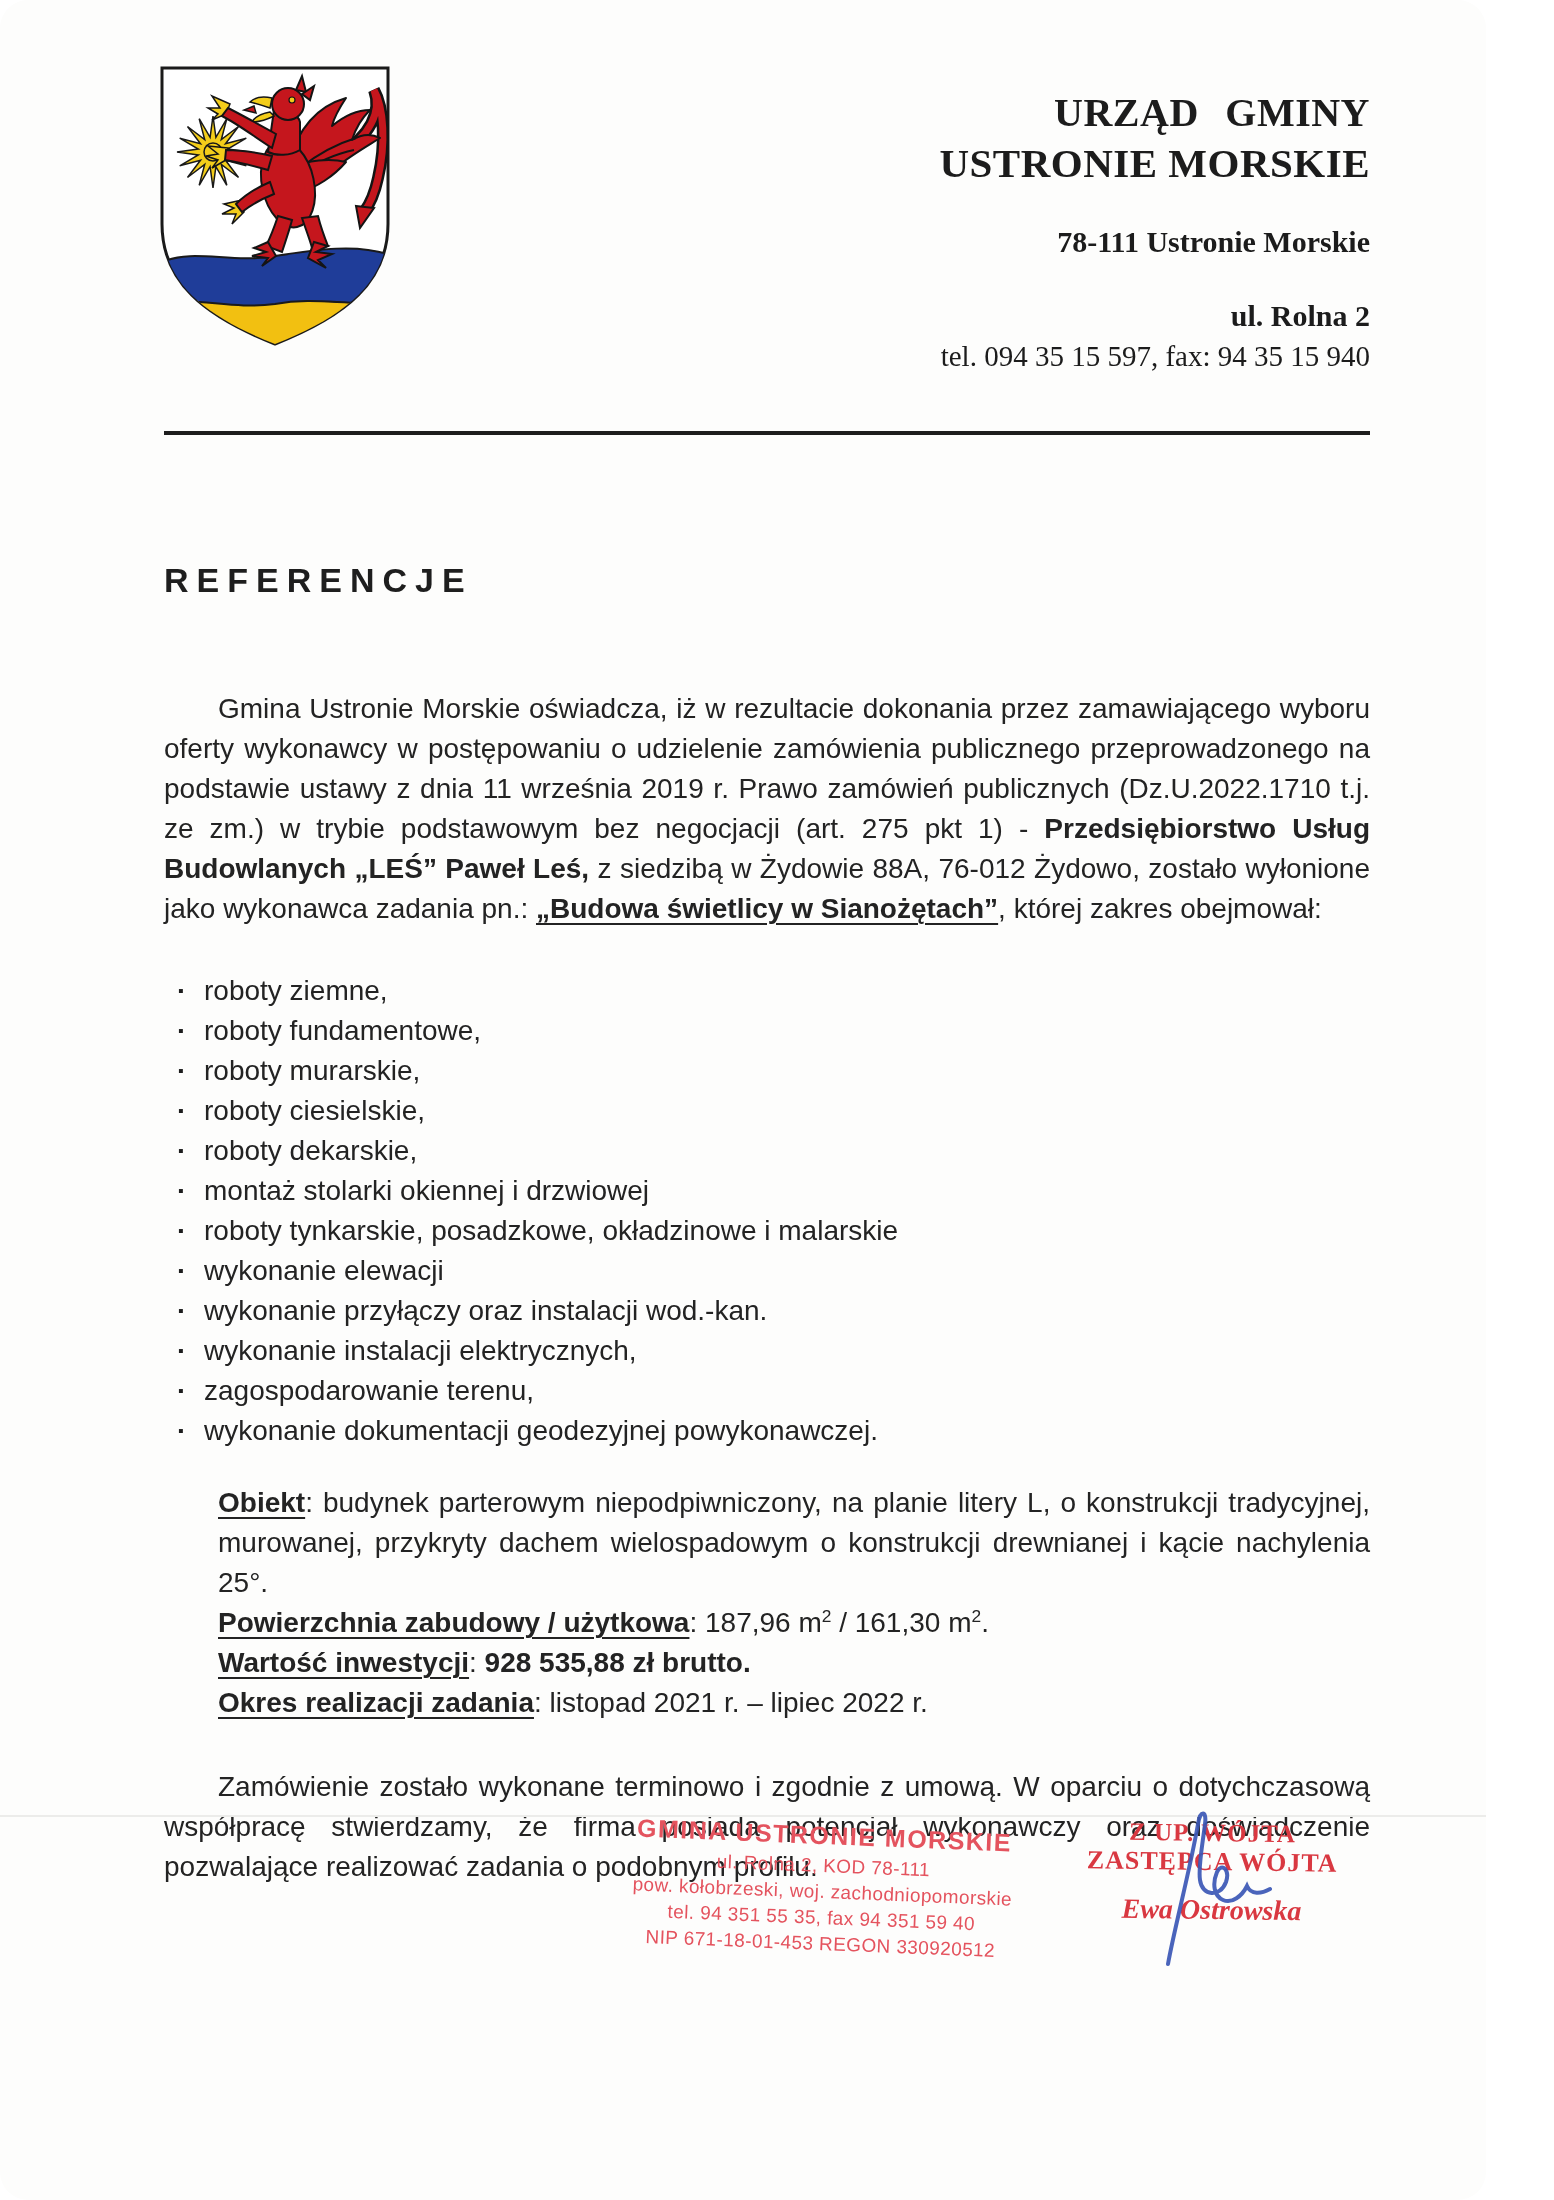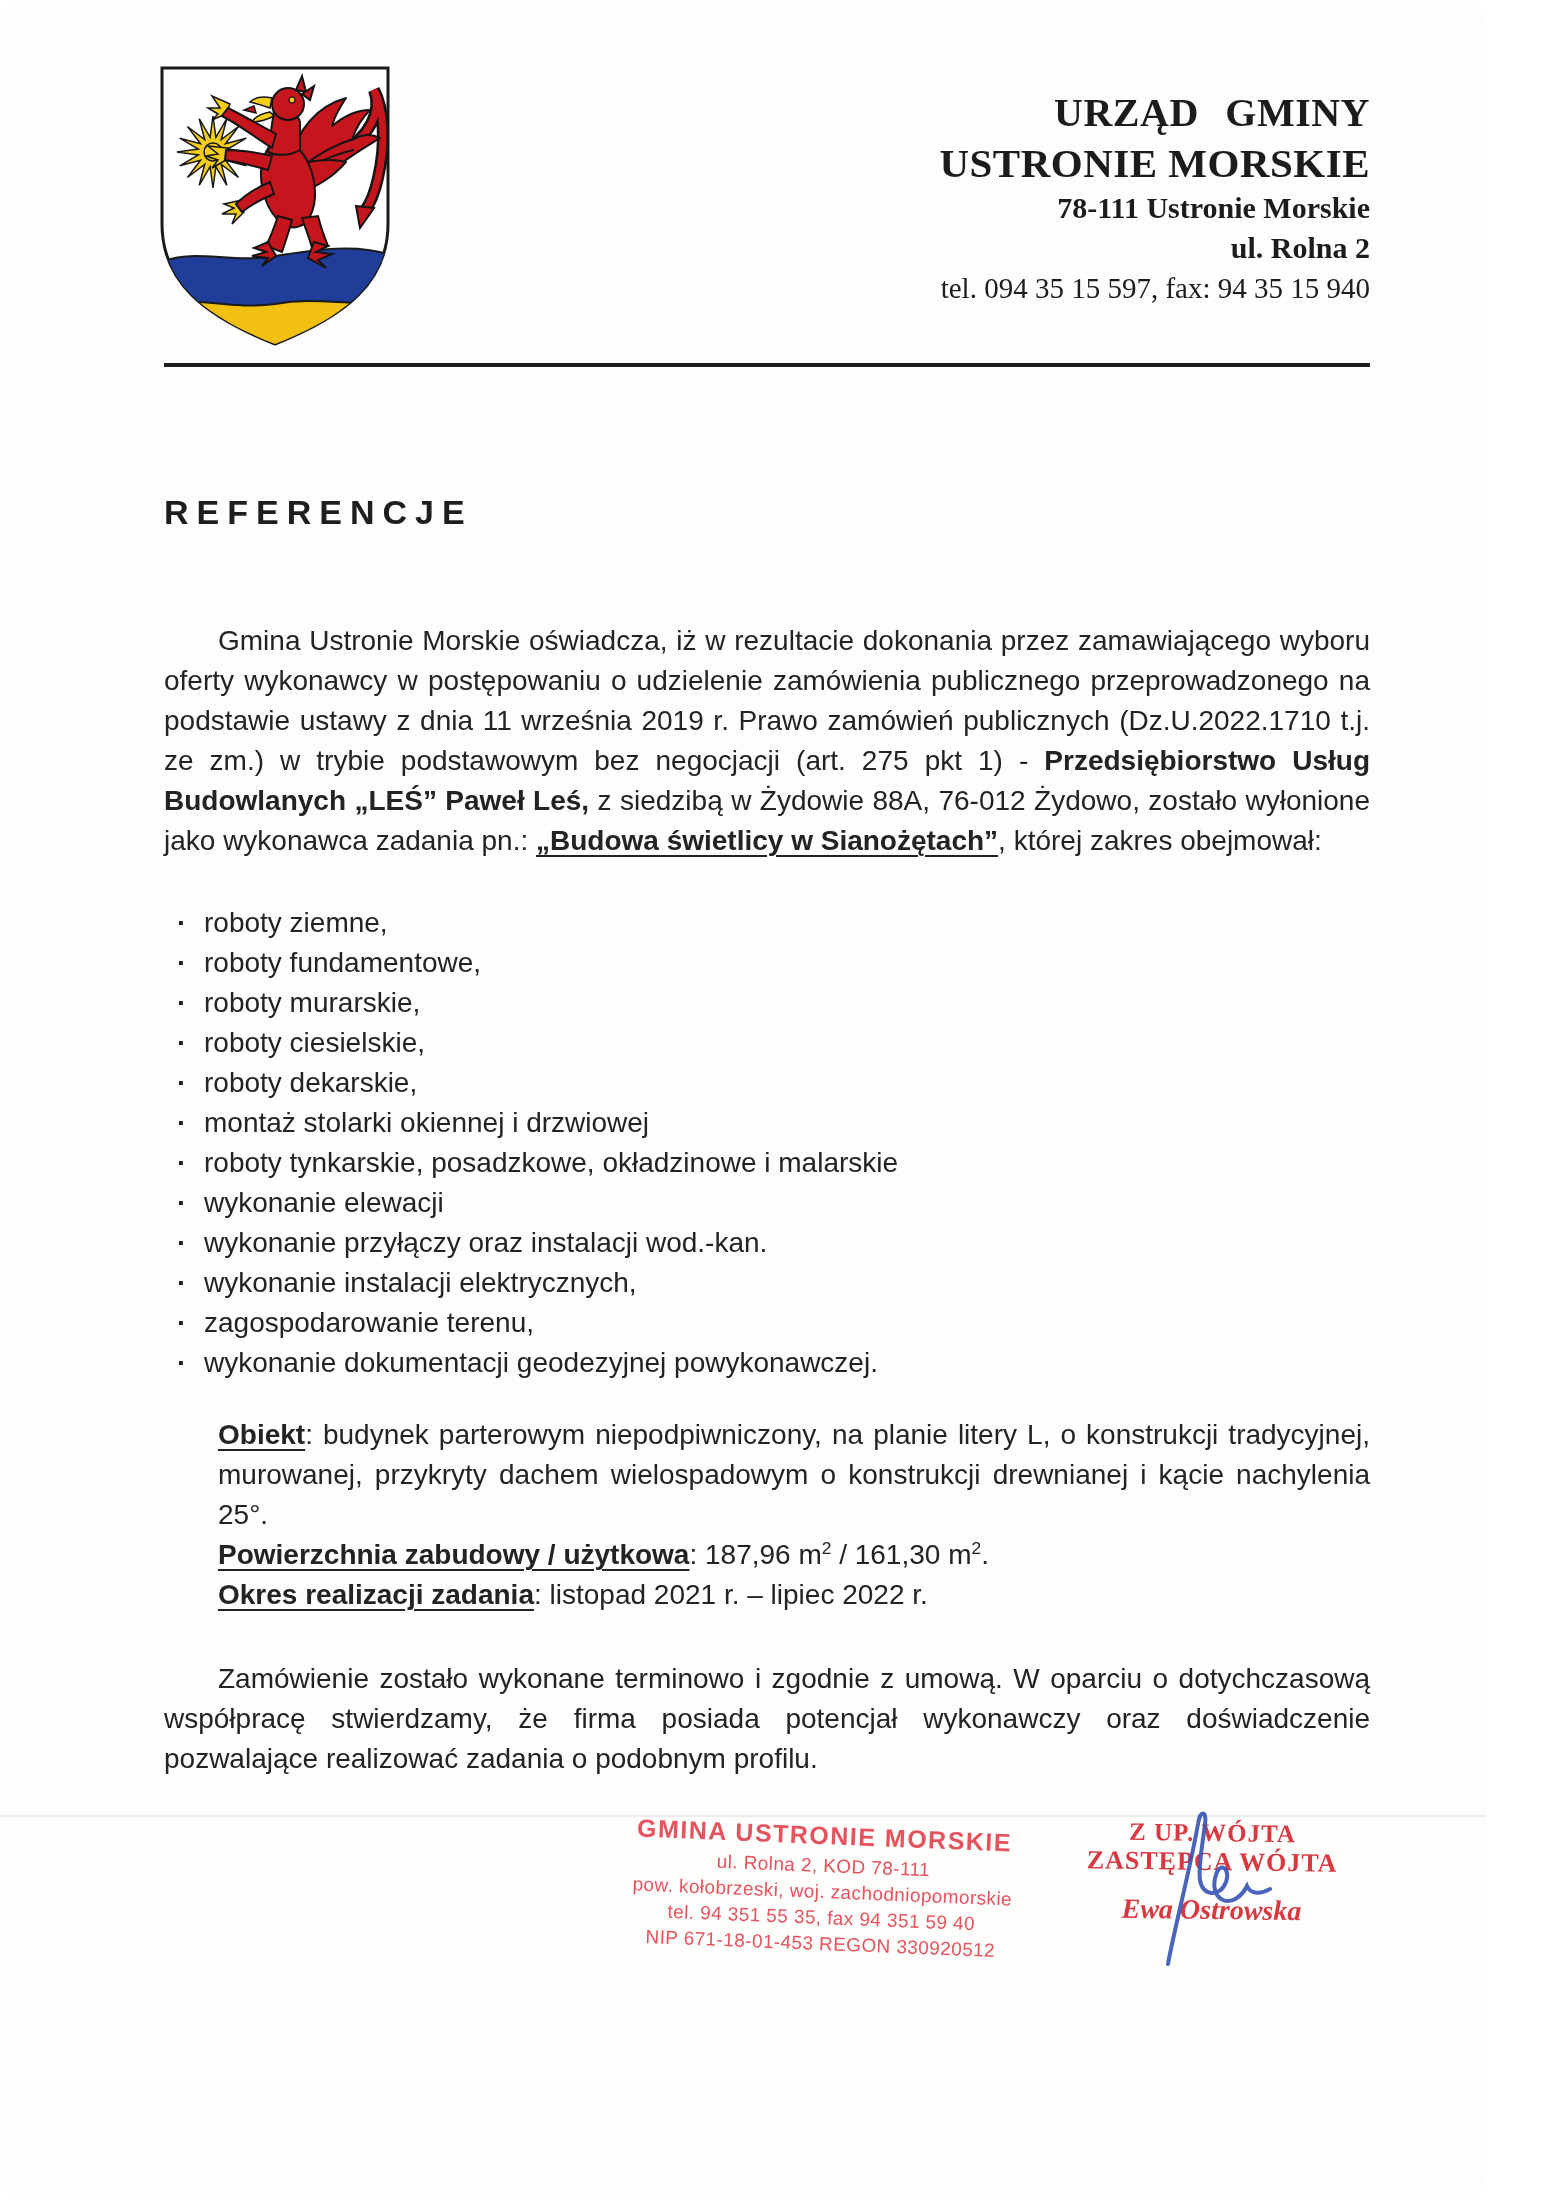--- a/index.html
+++ b/index.html
@@ -16,21 +16,21 @@
     position:relative;
     padding:0 116px 0 164px;
   }
   
   .crest{
     position:absolute;left:150px;top:56px;width:250px;height:300px;
   }
   .org-block{ text-align:right; padding-top:88px; font-family:"Liberation Serif","DejaVu Serif",serif; color:#1c1c1c;}
   .org-line1{ font-size:40px;font-weight:bold;line-height:50px;word-spacing:16px;letter-spacing:.5px;}
   .org-line2{ font-size:41px;font-weight:bold;line-height:50px;letter-spacing:.5px;}
-  .org-addr { font-size:30px;font-weight:bold;line-height:40px;}
+  .org-addr { font-size:30px;font-weight:bold;line-height:40px;margin-top:34px;}
   .org-tel  { font-size:29px;font-weight:normal;line-height:40px;}
   .rule{ margin-top:55px;height:4px;background:#1d1d1d;}
   .date-line{ margin-top:16px;text-align:right;font-size:26px;line-height:40px;color:#2a2a2a;}
   
   .doc-title{ margin:122px 0 0 0;text-align:left;font-size:34px;font-weight:bold;letter-spacing:8px;line-height:46px;color:#1e1e1e;}
   
   p{margin:0;}
   .body-text{ font-size:28px;line-height:40px;text-align:justify;}
   .intro{ margin-top:86px;text-indent:54px;}
   .b{ font-weight:bold;}
@@ -186,20 +186,21 @@
         </li>
       <li>
           <span class="blt">▪</span>
           <span>wykonanie dokumentacji geodezyjnej powykonawczej.</span>
         </li>
     </ul>
 
     <div class="details">
       <p class="detail"><span class="ul">Obiekt</span><span>: budynek parterowym niepodpiwniczony, na planie litery L,  o konstrukcji tradycyjnej, murowanej, przykryty dachem wielospadowym o konstrukcji drewnianej i kącie nachylenia 25°.</span></p>
       <p class="detail"><span class="ul">Powierzchnia zabudowy / użytkowa</span><span>: 187,96 m</span><sup>2</sup><span> / 161,30 m</span><sup>2</sup><span>.</span></p>
+      <p class="detail"><span class="ul">Wartość inwestycji</span><span>: </span><span class="b">928 535,88 zł brutto.</span></p>
       <p class="detail"><span class="ul">Okres realizacji zadania</span><span>: listopad 2021 r. – lipiec 2022 r.</span></p>
     </div>
 
     <p class="body-text closing">Zamówienie zostało wykonane terminowo i zgodnie z umową. W oparciu o dotychczasową współpracę stwierdzamy, że firma posiada potencjał wykonawczy oraz doświadczenie pozwalające realizować zadania o podobnym profilu.</p>
   </div>
 
   <div class="scan-artifact"></div>
 
   <div class="stamp-muni">
     <div class="s1">GMINA USTRONIE MORSKIE</div>

